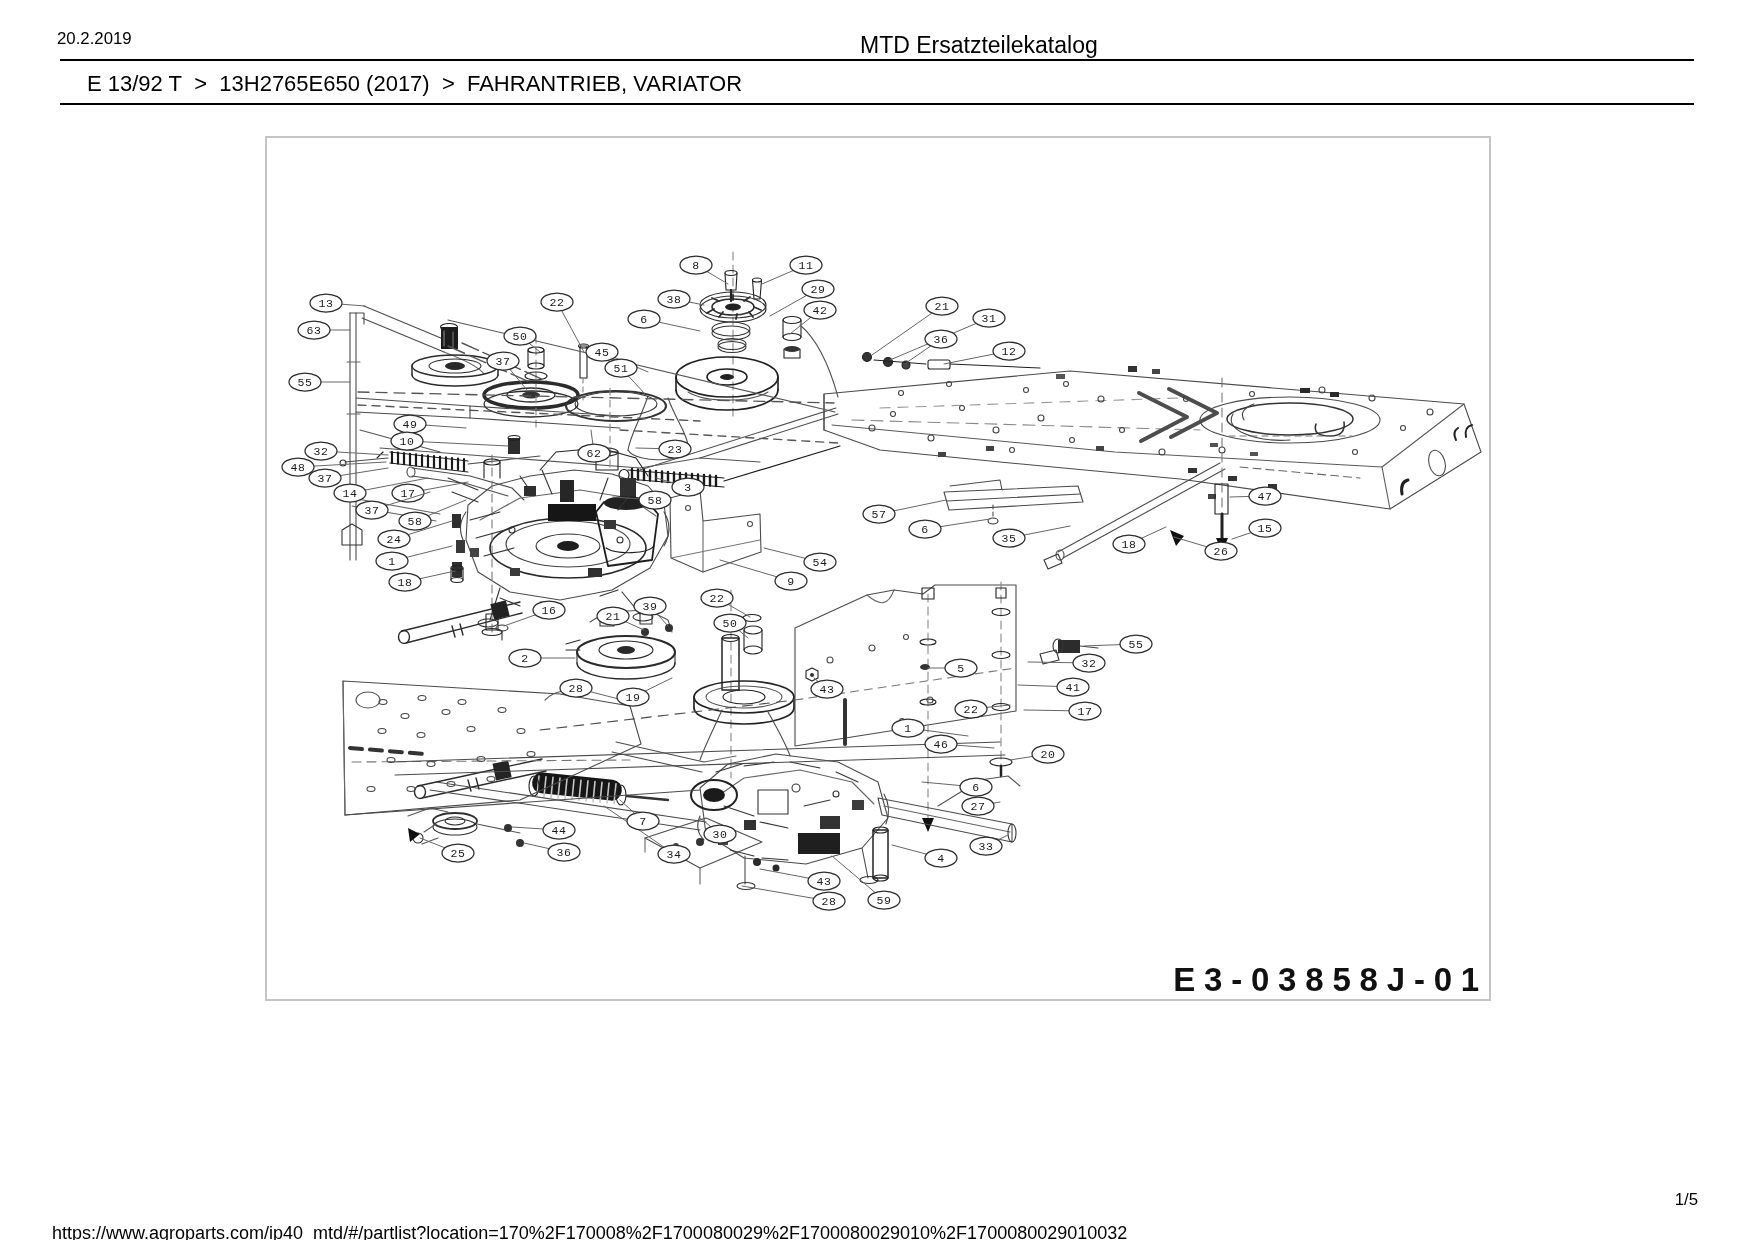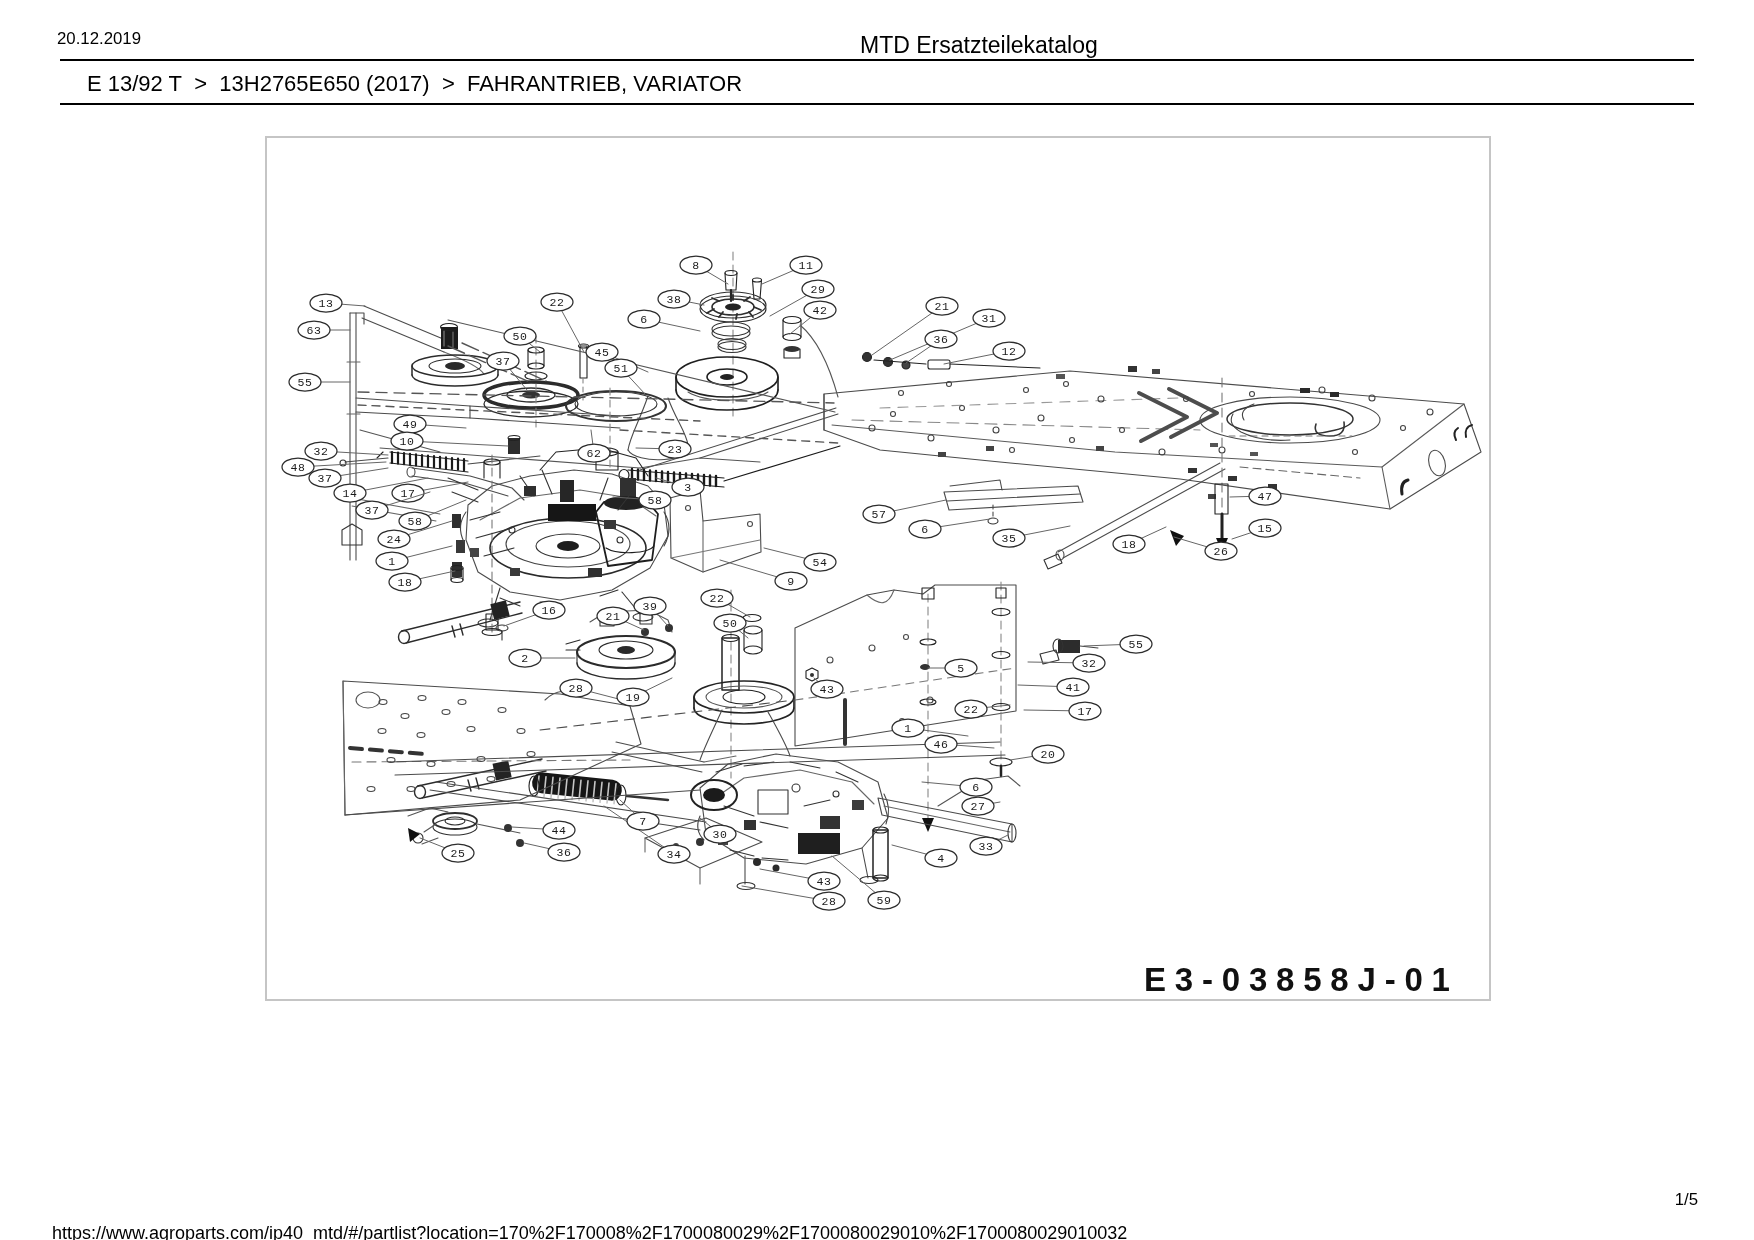--- a/index.html
+++ b/index.html
@@ -1,32 +1,32 @@
 <!DOCTYPE html>
 <html><head><meta charset="utf-8">
 <style>
 html,body{margin:0;padding:0;background:#fff;width:1754px;height:1240px;overflow:hidden;}
 body{font-family:"Liberation Sans",sans-serif;color:#000;position:relative;}
 .abs{position:absolute;}
 </style></head>
 <body>
 
-<div class="abs" style="left:57px;top:29px;font-size:16.8px;">20.12.2019</div>
+<div class="abs" style="left:57px;top:29px;font-size:16.8px;">20.2.2019</div>
 
 <div class="abs" style="left:860px;top:32px;font-size:23px;">MTD Ersatzteilekatalog</div>
 
 <div class="abs" style="left:60px;top:59px;width:1634px;height:2px;background:#000;"></div>
 
 <div class="abs" style="left:87px;top:71px;font-size:22px;">E 13/92 T&nbsp; &gt;&nbsp; 13H2765E650 (2017)&nbsp; &gt;&nbsp; FAHRANTRIEB, VARIATOR</div>
 
 <div class="abs" style="left:60px;top:103px;width:1634px;height:2px;background:#000;"></div>
 
 <div class="abs" style="left:265px;top:136px;width:1222px;height:861px;border:2px solid #c5c5c5;background:#fff;"></div>
 
-<div class="abs" style="left:1144px;top:961px;width:344px;font-size:33px;font-weight:bold;font-family:'Liberation Sans',sans-serif;letter-spacing:8.8px;text-align:left;color:#111;">E3-03858J-01</div>
+<div class="abs" style="left:1144px;top:961px;width:344px;font-size:33px;font-weight:bold;font-family:'Liberation Sans',sans-serif;letter-spacing:8.8px;text-align:right;color:#111;">E3-03858J-01</div>
 
 <div class="abs" style="left:52px;top:1190px;font-size:18px;margin-top:33px;">https://www.agroparts.com/ip40_mtd/#/partlist?location=170%2F170008%2F1700080029%2F1700080029010%2F1700080029010032</div>
 
 <div class="abs" style="left:1650px;top:1190px;width:48px;font-size:16.8px;text-align:right;">1/5</div>
 <svg class="abs" style="left:0;top:0;" width="1754" height="1240" viewBox="0 0 1754 1240">
 <g stroke="#4b4b4b" stroke-width="1.1" fill="none" stroke-linecap="round" stroke-linejoin="round">
 
 <g>
 <path d="M824,394 L1070,371 L1464,404 L1481,452 L1390,509 L1180,479 L1000,462 L880,450 L824,430 Z"></path>
 <path d="M832,425 L1115,452 L1382,467" stroke="#5a5a5a"></path>

